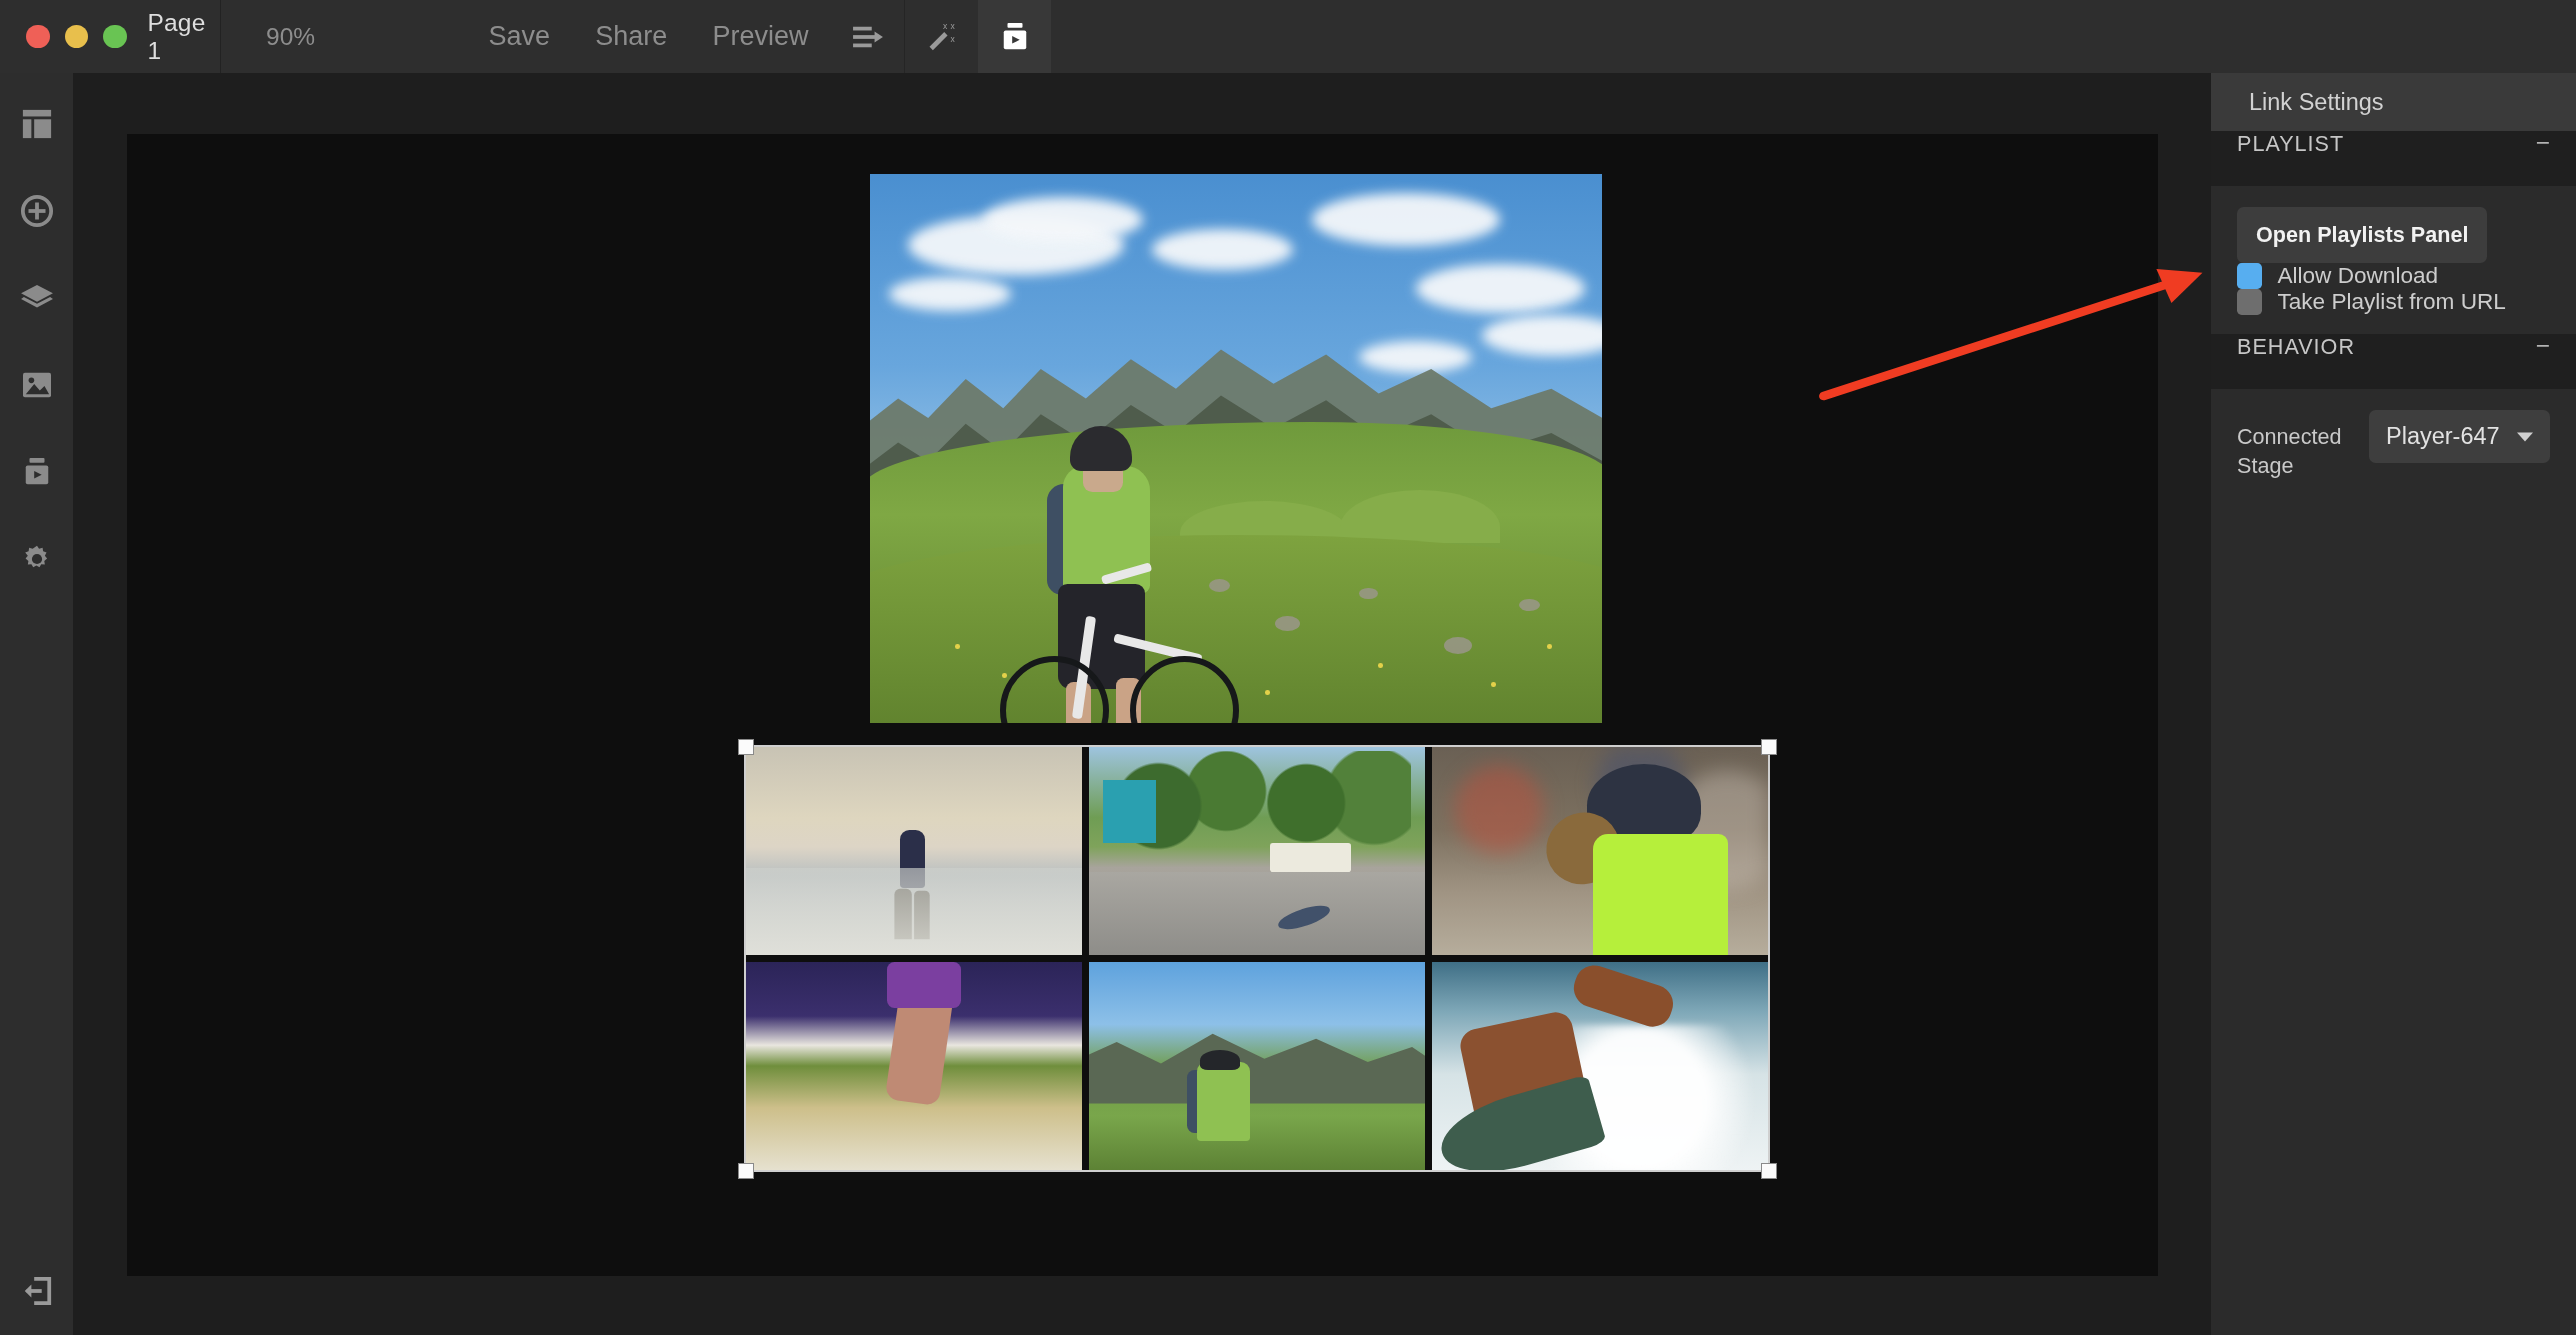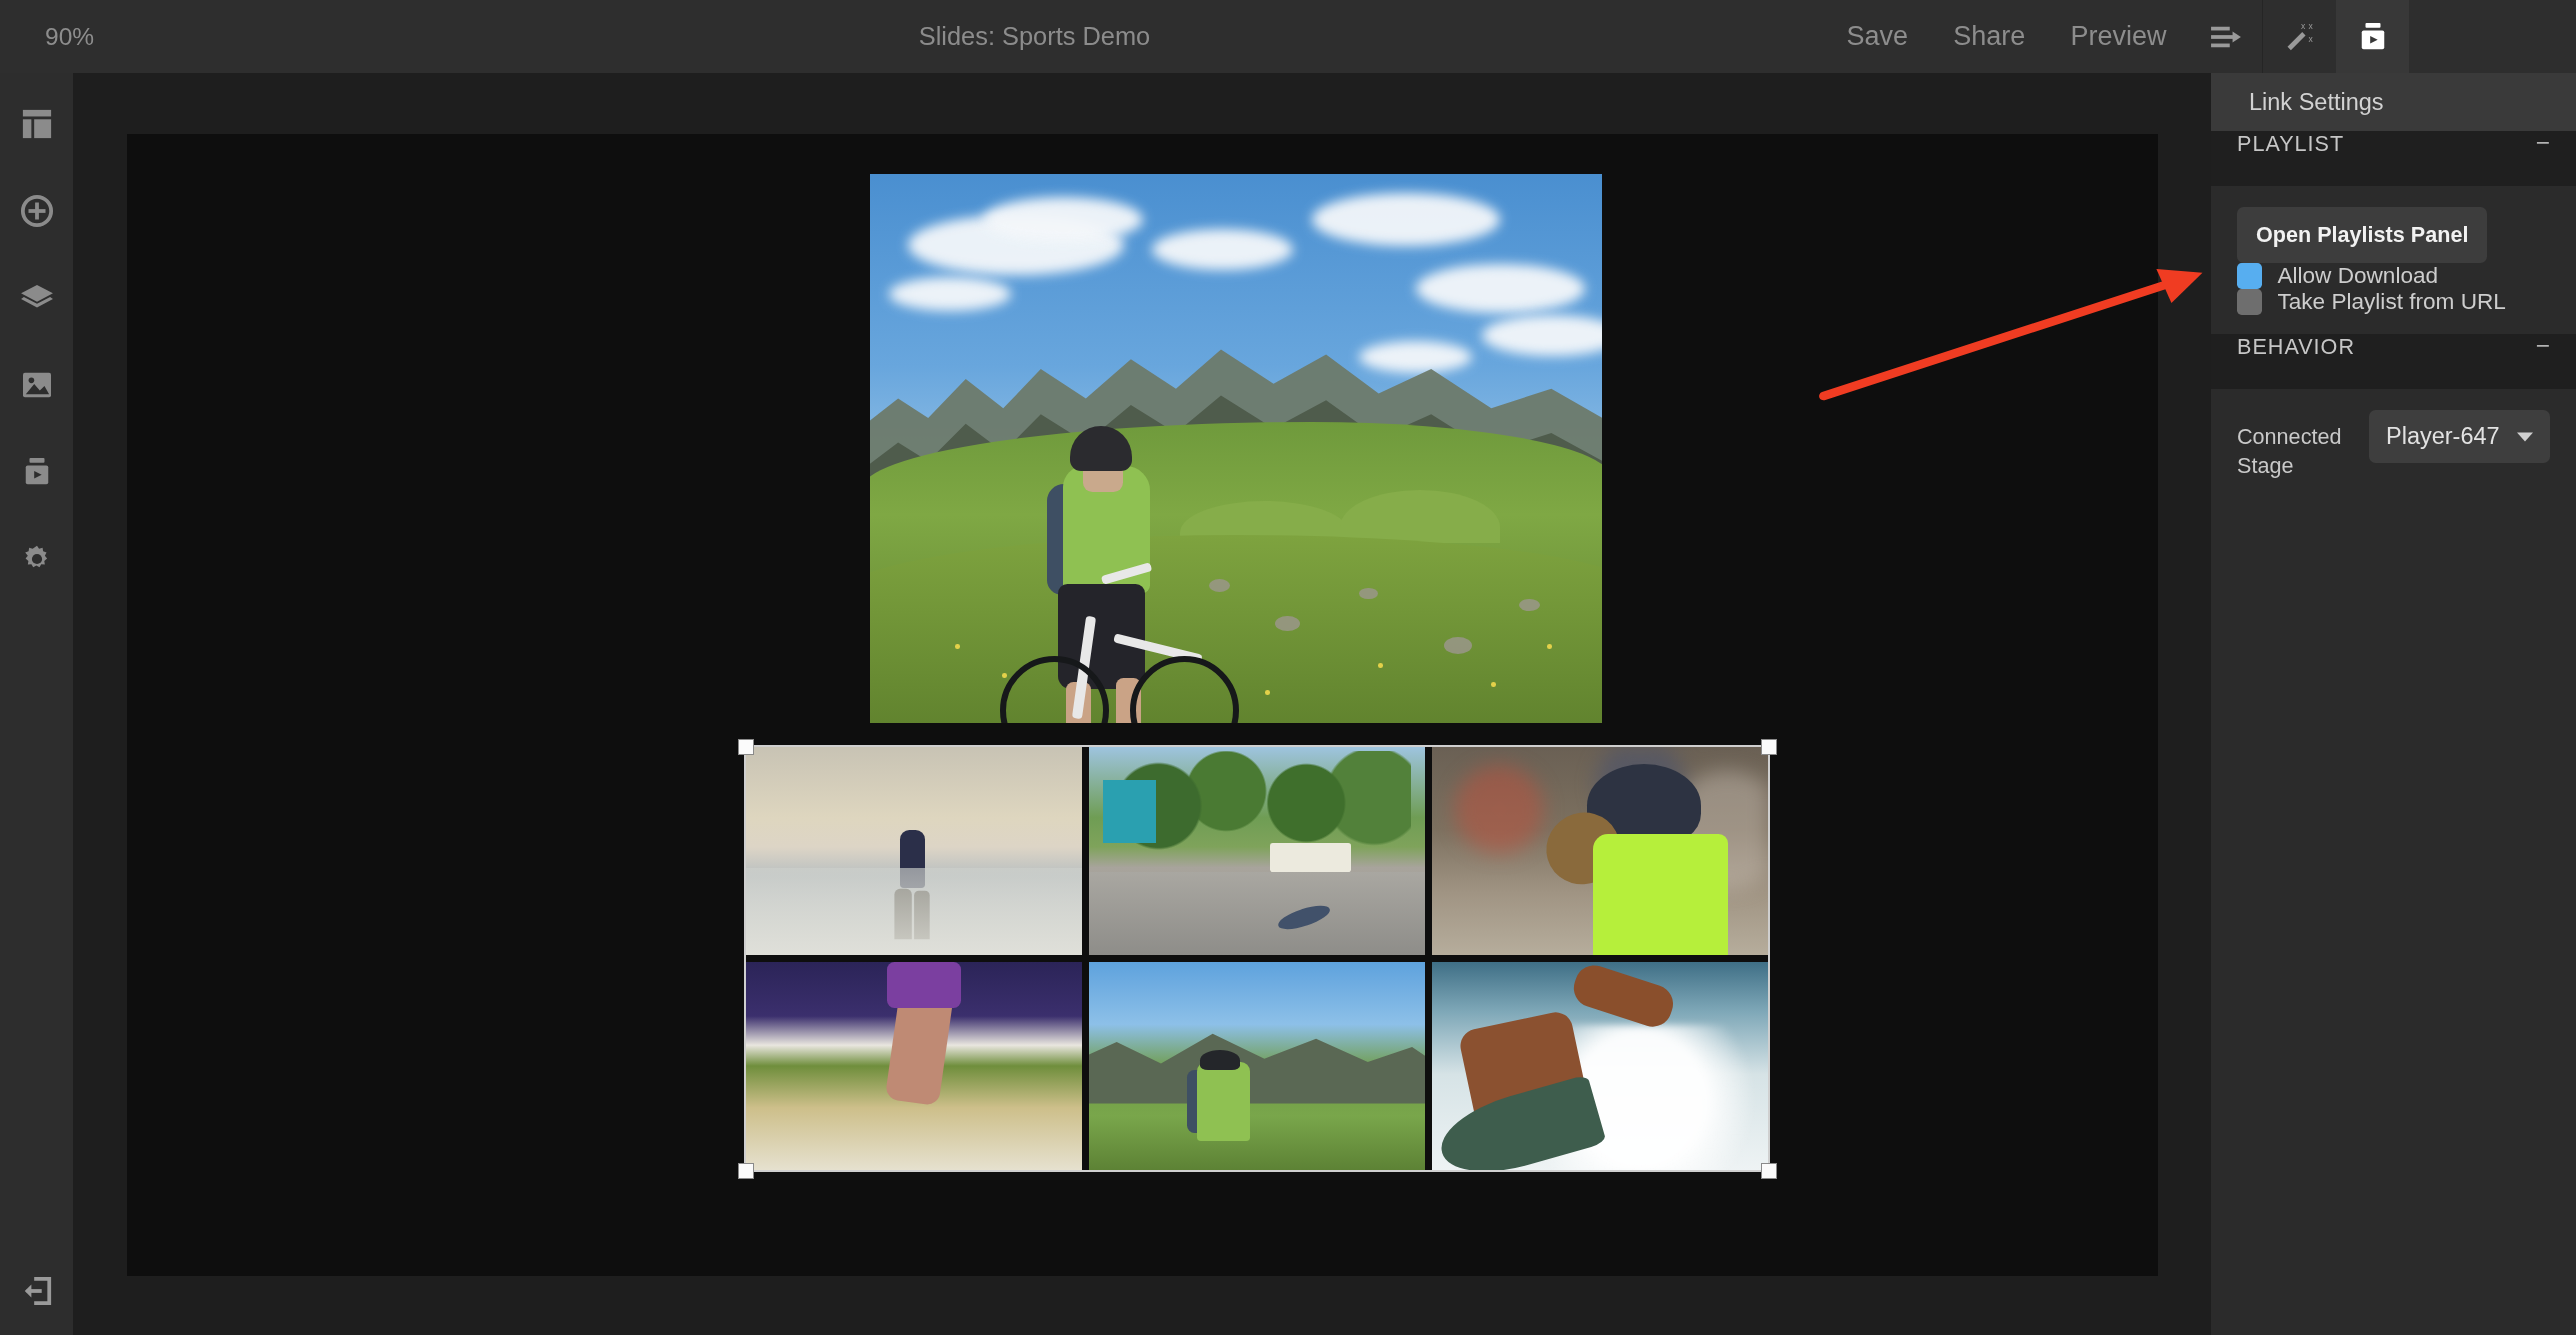--- a/index.html
+++ b/index.html
@@ -255,24 +255,31 @@
 
   
   .annot { position: absolute; left: 0; top: 0; width: 2576px; height: 1336px; pointer-events: none; }
 </style>
 </head>
 <body>
 
 <div id="app">
 
   <div class="titlebar">
+    <div class="tb-left">
+      <div class="traffic">
+        <div class="dot red"></div>
+        <div class="dot yellow"></div>
+        <div class="dot green"></div>
+      </div>
+      <div class="page-label">Page 1</div>
+    </div>
 
     <div class="tb-zoom">90%</div>
 
-    <div class="tb-title">Slides: Sports Demo</div>
 
     <div class="tb-actions">
       <div class="tb-action">Save</div>
       <div class="tb-action">Share</div>
       <div class="tb-action">Preview</div>
 
       <div class="tb-icon-btn">
         <svg width="32" height="28" viewBox="0 0 34 30" aria-hidden="true">
           <rect x="1" y="4" width="20" height="4" fill="#9a9a9a"></rect>
           <rect x="1" y="13" width="26" height="4" fill="#9a9a9a"></rect>

